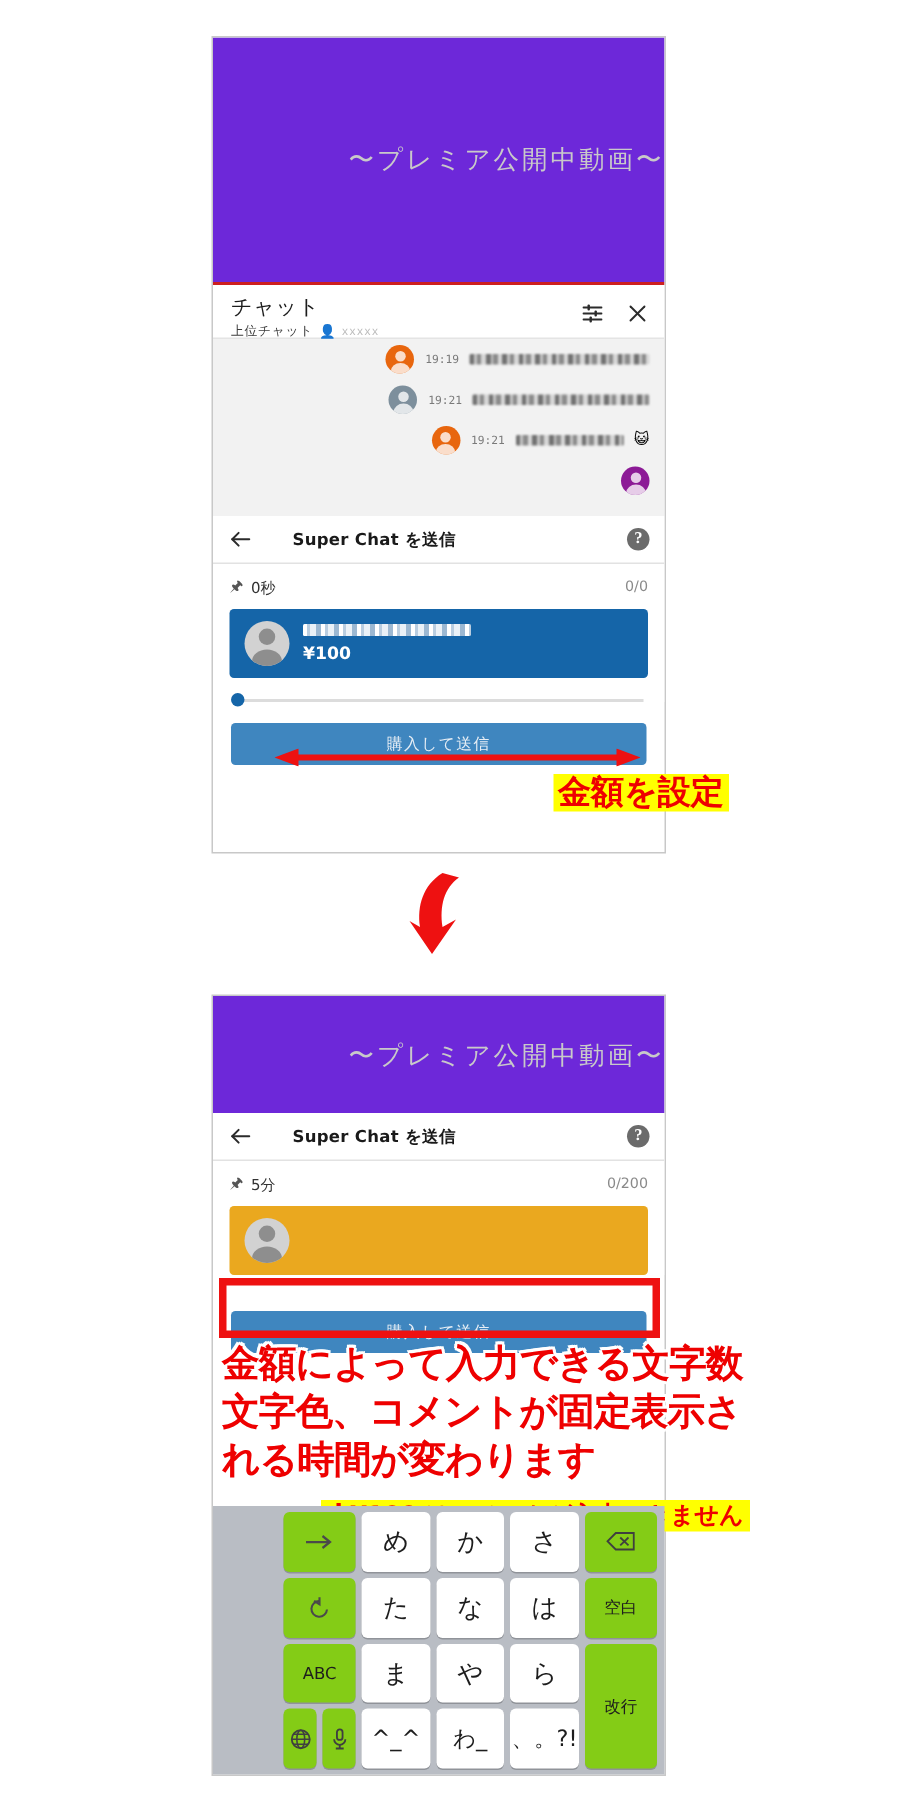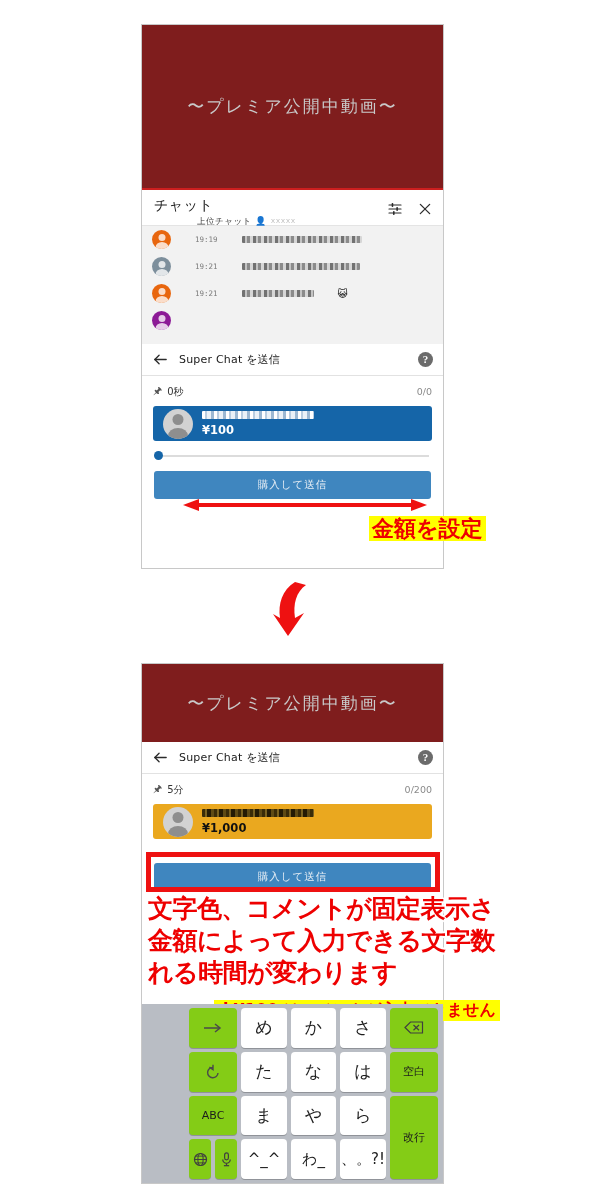--- a/index.html
+++ b/index.html
@@ -19,22 +19,22 @@
     border:1px solid #c8c8c8;
     box-sizing:border-box;
     overflow:hidden;
   }
   #phone-top{ left:141px; top:24px; width:303px; height:545px; }
   #phone-bottom{ left:141px; top:663px; width:303px; height:521px; }
 
   
   .video-area{
     position:relative;
-    background:#7f1d1d;
-    display:flex;align-items:center;justify-content:center;
+    background:#6d28d9;
+    display:flex;align-items:center;justify-content:flex-end;
   }
   #video-top{ height:163px; }
   .video-text{
     color:#c9c9c9;
     font-size:17px;
     letter-spacing:2px;
     font-family:"DejaVu Sans",sans-serif;
     white-space:nowrap;
     user-select:none;
   }
@@ -44,30 +44,30 @@
   .chat-header{
     display:flex;align-items:flex-start;
     padding:7px 10px 6px 12px;
     background:#fff;
     border-bottom:1px solid #e4e4e4;
     height:36px;box-sizing:border-box;
   }
   .chat-header-titles{flex:1;line-height:1.25;}
   .chat-title{font-size:14px;color:#1c1c1c;font-weight:normal;letter-spacing:.5px;font-family:"DejaVu Sans",sans-serif;}
   .chat-sub-row{display:flex;align-items:center;gap:4px;margin-top:1px;}
-  .chat-sub{font-size:8.5px;color:#3b3b3b;letter-spacing:.5px;font-family:"DejaVu Sans",sans-serif;margin-left:43px;}
+  .chat-sub{font-size:8.5px;color:#3b3b3b;letter-spacing:.5px;font-family:"DejaVu Sans",sans-serif;}
   .viewer-count{font-size:8px;color:#bdbdbd;letter-spacing:1px;}
   .person-glyph{font-size:9px;color:#4a4a4a;}
   .hdr-icons{display:flex;align-items:center;gap:14px;padding-top:4px;}
   .icon-btn{width:16px;height:16px;display:block;}
 
   
   .chat-list{background:#f2f2f2;overflow:hidden;position:relative;}
   #chat-list-top{height:118px;}
-  .chat-row{display:flex;align-items:center;gap:24px;padding:4px 10px;height:27px;box-sizing:border-box;}
+  .chat-row{display:flex;align-items:center;gap:7px;padding:4px 10px;height:27px;box-sizing:border-box;justify-content:flex-end;}
   .avatar{
     width:19px;height:19px;border-radius:50%;
     flex:0 0 19px;position:relative;overflow:hidden;
   }
   .avatar::after{
     content:"";position:absolute;left:50%;top:3.5px;
     width:7px;height:7px;border-radius:50%;
     background:rgba(255,255,255,.78);transform:translateX(-50%);
   }
   .avatar::before{
@@ -84,24 +84,25 @@
   .msg-emoji{font-size:10px;}
 
   
   .sc-header{
     display:flex;align-items:center;
     padding:0 10px;height:31px;
     background:#fff;border-bottom:1px solid #e2e2e2;
   }
   .sc-back{width:17px;height:17px;flex:0 0 17px;}
   .sc-title{
-    flex:1;margin-left:10px;
+    flex:1;margin-left:26px;
     font-size:11px;color:#1a1a1a;
     font-family:"DejaVu Sans",sans-serif;
     letter-spacing:.2px;
+    font-weight:bold;
   }
   .sc-help{
     width:15px;height:15px;border-radius:50%;
     background:#6b6b6b;color:#fff;
     font-size:11px;font-weight:bold;line-height:15px;text-align:center;
     font-family:"Liberation Serif",serif;flex:0 0 15px;
   }
 
   .sc-body{background:#fff;padding:7px 11px 0 11px;}
   .sc-meter{
@@ -110,21 +111,21 @@
   }
   .sc-pin{display:flex;align-items:center;gap:5px;}
   .pin-glyph{font-size:10px;color:#555;transform:rotate(0deg);}
   .sc-duration{font-size:10px;color:#333;font-family:"DejaVu Sans",sans-serif;}
   .sc-counter{font-size:9.5px;color:#8a8a8a;font-family:"DejaVu Sans",sans-serif;}
 
   .sc-card{
     border-radius:3px;
     padding:8px 10px;
     display:flex;align-items:center;gap:9px;
-    height:35px;box-sizing:border-box;
+    height:46px;box-sizing:border-box;
   }
   .sc-card-blue{background:#1565a8;}
   .sc-card-yellow{background:#eaa81f;}
   .sc-av{
     width:30px;height:30px;border-radius:50%;
     background:#d2d2d2;flex:0 0 30px;position:relative;overflow:hidden;
   }
   .sc-av::after{content:"";position:absolute;left:50%;top:5px;width:11px;height:11px;border-radius:50%;background:#8e8e8e;transform:translateX(-50%);}
   .sc-av::before{content:"";position:absolute;left:50%;bottom:-5px;width:20px;height:16px;border-radius:50% 50% 0 0;background:#8e8e8e;transform:translateX(-50%);}
   .sc-lines{flex:1;min-width:0;}
@@ -378,36 +379,32 @@
     <div class="sc-meter">
       <div class="sc-pin">
         <span class="pin-glyph">🖈</span>
         <span class="sc-duration">5分</span>
       </div>
       <div class="sc-counter">0/200</div>
     </div>
 
     <div class="sc-card sc-card-yellow">
       <div class="sc-av"></div>
-      <div class="sc-lines">
-        <div class="sc-name-blur"></div>
-        <div class="sc-amount">¥1,000</div>
-      </div>
     </div>
 
   </div>
 
   <div class="buy-btn" style="margin-top:24px">購入して送信</div>
 </div>
 
 <div class="red-box"></div>
 
 <div class="big-anno">
+  <div>金額によって入力できる文字数</div>
   <div>文字色、コメントが固定表示さ</div>
-  <div>金額によって入力できる文字数</div>
   <div>れる時間が変わります</div>
 </div>
 
 <div class="anno-hl" id="anno-no-comment">※¥100 はコメントが入力できません</div>
 
 <div class="keyboard">
   <div class="kb-main">
 
     <div class="kb-leftcol">
       <div class="key key-dark">

